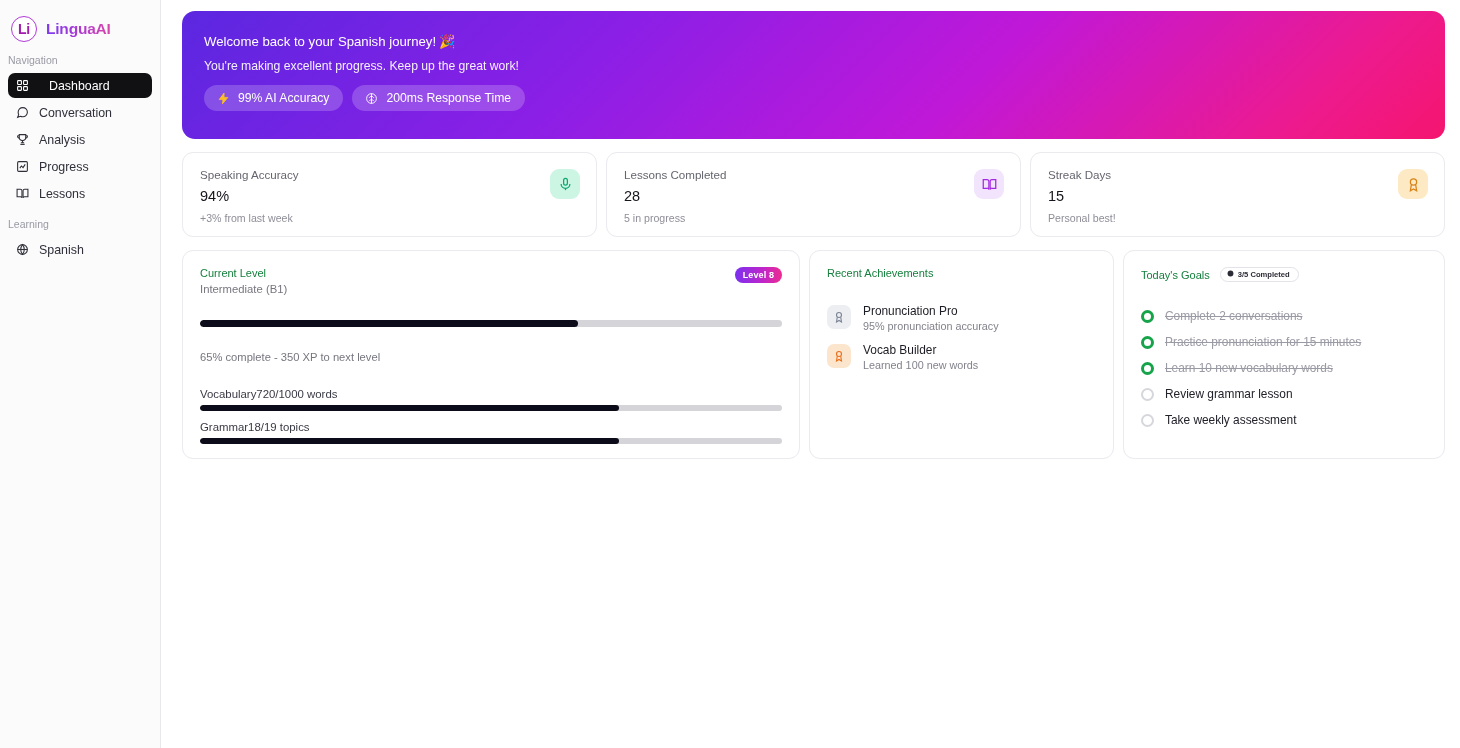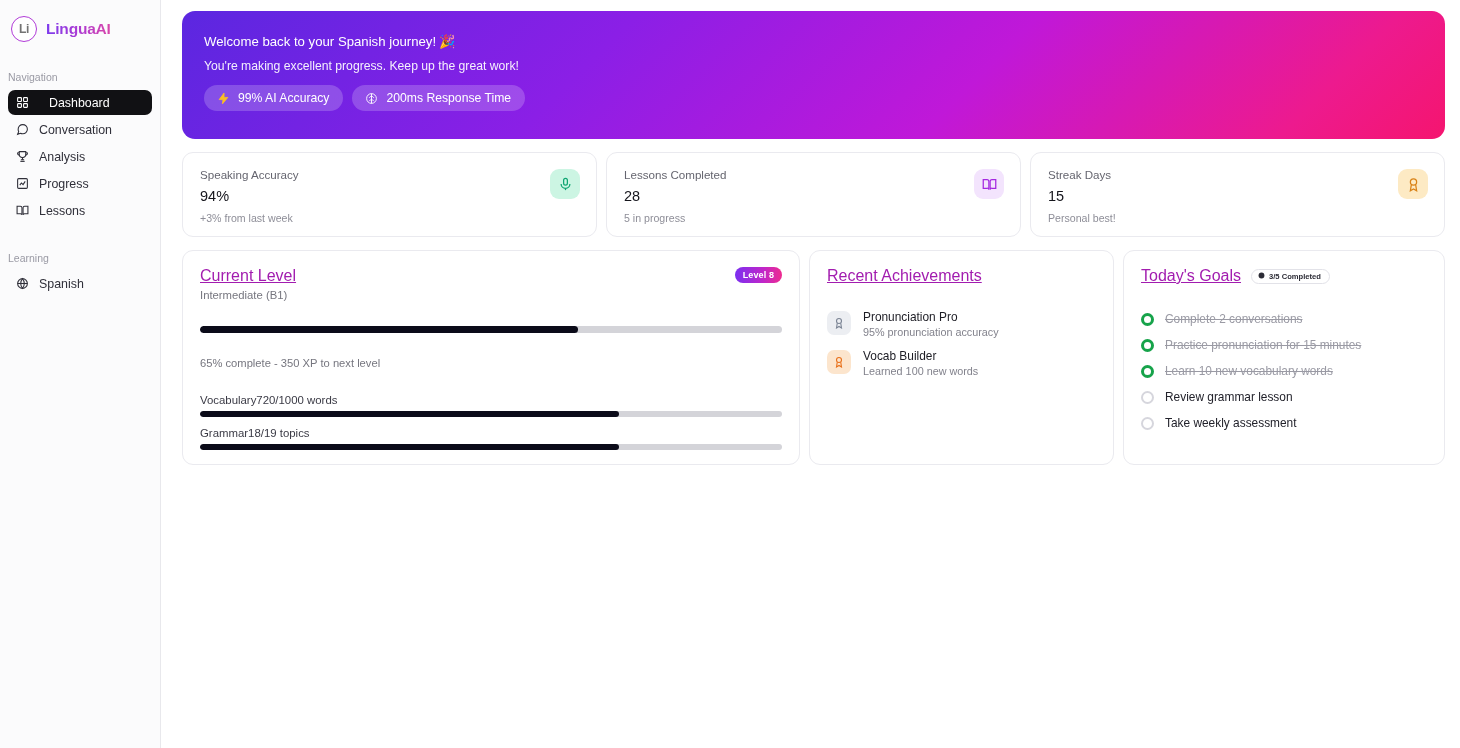--- a/index.html
+++ b/index.html
@@ -20,33 +20,33 @@
     flex: 0 0 161px;
     padding: 0;
     position: relative;
   }
   .brand { display: flex; align-items: center; gap: 9px; padding: 16px 0 0 11px; }
   .brand-mark {
     width: 26px; height: 26px; border-radius: 50%;
     background: #ffffff;
     border: 1.6px solid #b13bd8;
     display: flex; align-items: center; justify-content: center;
-    font-size: 12px; font-weight: 700;
-    color: #737373;
+    font-size: 14px; font-weight: 700;
+    color: #a21caf;
     letter-spacing: -0.3px;
   }
   .brand-name {
     font-size: 15.5px; font-weight: 700; letter-spacing: -0.2px;
     background: linear-gradient(90deg, #7c3aed 0%, #b03bd0 55%, #d946a8 100%);
     -webkit-background-clip: text; background-clip: text;
     -webkit-text-fill-color: transparent; color: #a03ad0;
   }
   .nav-section-label {
     font-size: 10.5px; color: #9a9aa4; font-weight: 400;
-    padding: 0 0 0 8px; margin-top: 29px; margin-bottom: 7px;
+    padding: 0 0 0 8px; margin-top: 12px; margin-bottom: 7px;
   }
   .nav-list { display: flex; flex-direction: column; gap: 2px; padding: 0 8px; }
   .nav-item {
     display: flex; align-items: center; gap: 10px;
     height: 25px; padding: 0 8px;
     border-radius: 7px;
     font-size: 12.4px; color: #30303a;
     cursor: pointer;
   }
   .nav-item.active { background: #111114; color: #ffffff; gap: 20px; }
@@ -95,21 +95,21 @@
   
   .lower { display: flex; gap: 9px; margin-top: 13px; align-items: stretch; }
   .card {
     background: #fff; border: 1px solid #eaeaef; border-radius: 11px;
   }
   .card-level { flex: 0 0 618px; padding: 16px 17px 14px 17px; }
   .card-ach   { flex: 0 0 305px; padding: 16px 17px 14px 17px; }
   .card-goals { flex: 1;        padding: 16px 17px 14px 17px; }
 
   .card-head { display: flex; align-items: flex-start; justify-content: space-between; }
-  .card-title { font-size: 16px; color: #a21caf; font-weight: 400; text-decoration: underline; }
+  .card-title { font-size: 11px; color: #15803d; font-weight: 400; }
   .card-sub { font-size: 11.3px; color: #76767f; margin-top: 4px; }
   .level-badge {
     font-size: 9px; font-weight: 700; color: #fff;
     background: linear-gradient(90deg, #7b2ff0 0%, #c026c9 60%, #ee2b8f 100%);
     border-radius: 999px; padding: 3px 8px; letter-spacing: 0.1px;
   }
   .bar-track { height: 7px; border-radius: 999px; background: #d4d4d9; overflow: hidden; }
   .bar-fill  { height: 100%; border-radius: 999px; background: #0b0b19; }
   .bar-main { margin-top: 25px; }
   .level-note { font-size: 11.2px; color: #76767f; margin-top: 24px; }

